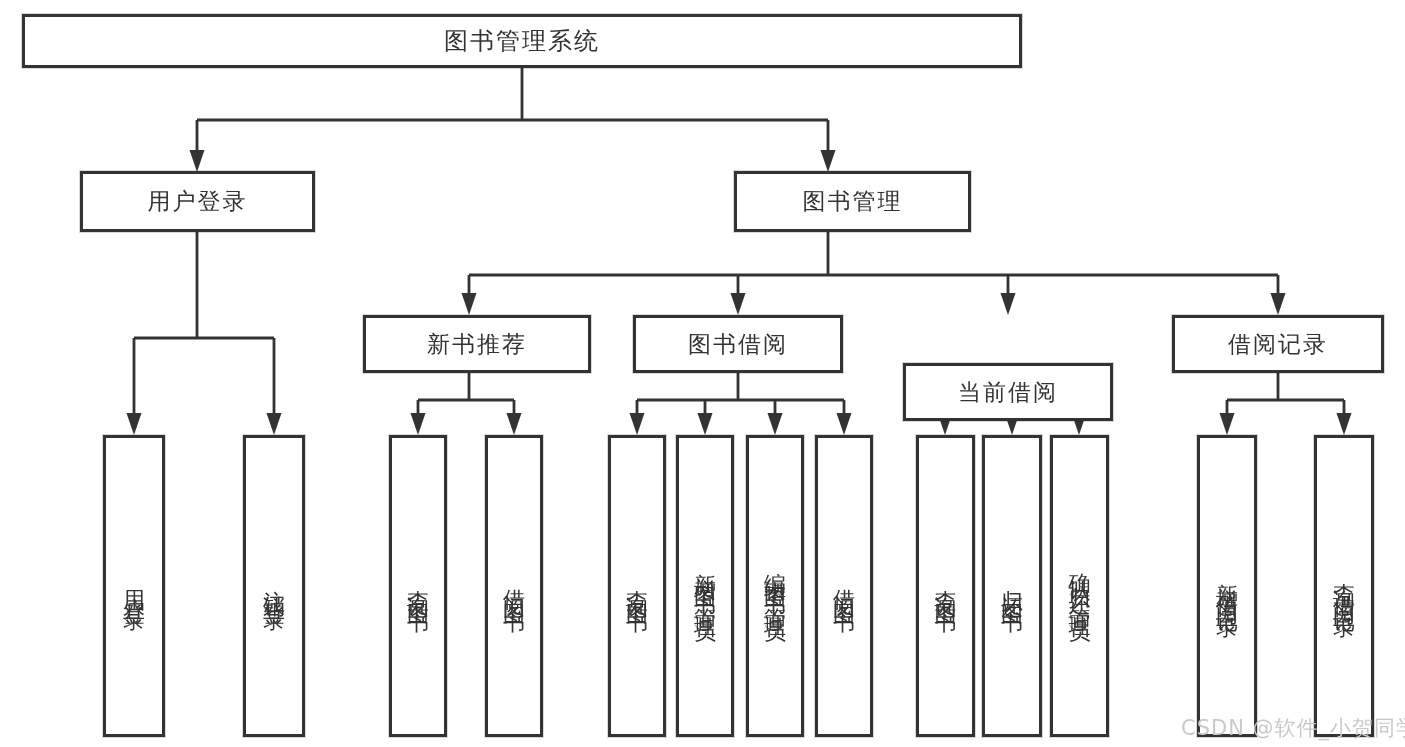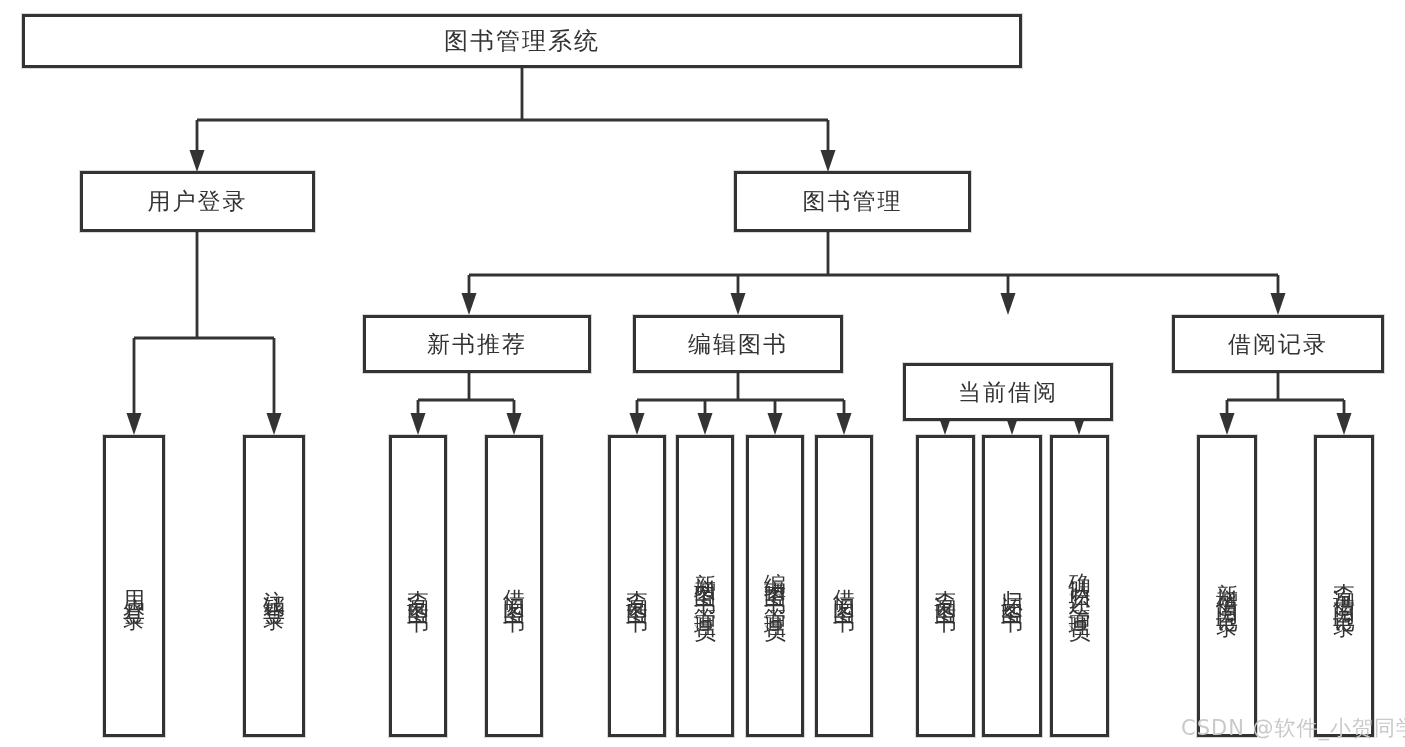--- a/index.html
+++ b/index.html
@@ -74,21 +74,21 @@
     <polygon points="1336.5,413 1351.5,413 1344,435"></polygon>
   </g>
 </svg>
 
 <div class="node root" style="left:22px;top:14px;width:1000px;height:54px;">图书管理系统</div>
 
 <div class="node" style="left:80px;top:171px;width:235px;height:61px;">用户登录</div>
 <div class="node" style="left:710px;top:171px;width:237px;height:61px;margin-left:24px;">图书管理</div>
 
 <div class="node" style="left:363px;top:315px;width:228px;height:58px;">新书推荐</div>
-<div class="node" style="left:633px;top:315px;width:210px;height:58px;">编辑图书</div>
+<div class="node" style="left:633px;top:315px;width:210px;height:58px;">图书借阅</div>
 <div class="node" style="left:903px;top:315px;width:210px;height:58px;margin-top:48px;">当前借阅</div>
 <div class="node" style="left:1172px;top:315px;width:212px;height:58px;">借阅记录</div>
 
 <div class="node leaf" style="left:103px;top:435px;width:62px;height:302px;">用户登录</div>
 <div class="node leaf" style="left:243px;top:435px;width:62px;height:302px;">注销登录</div>
 
 <div class="node leaf" style="left:389px;top:435px;width:58px;height:302px;">查询图书</div>
 <div class="node leaf" style="left:485px;top:435px;width:58px;height:302px;">借阅图书</div>
 
 <div class="node leaf" style="left:608px;top:435px;width:58px;height:302px;">查询图书</div>

